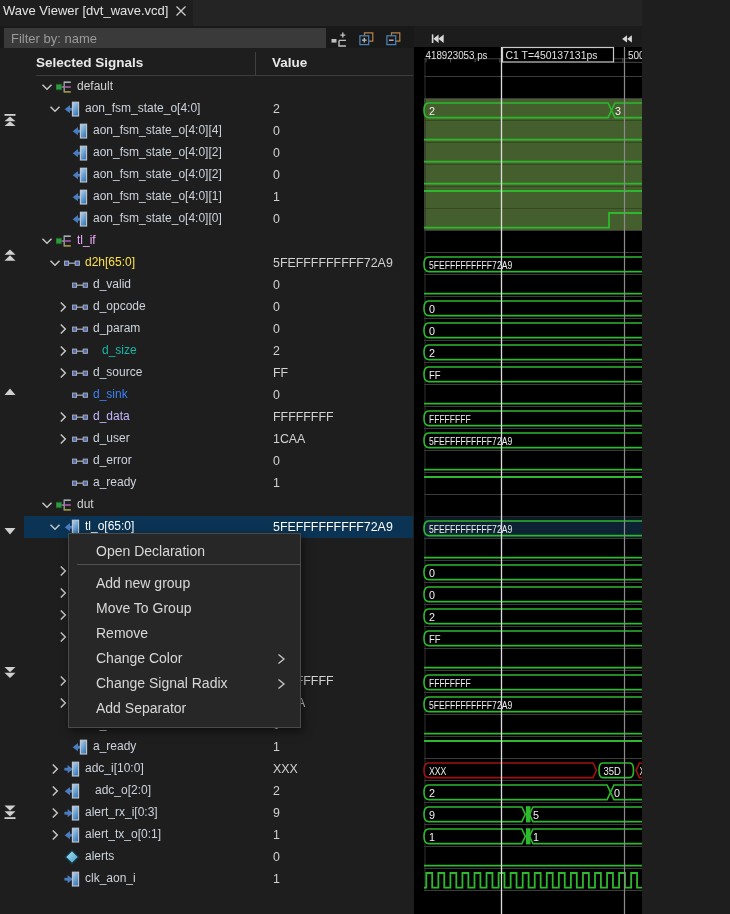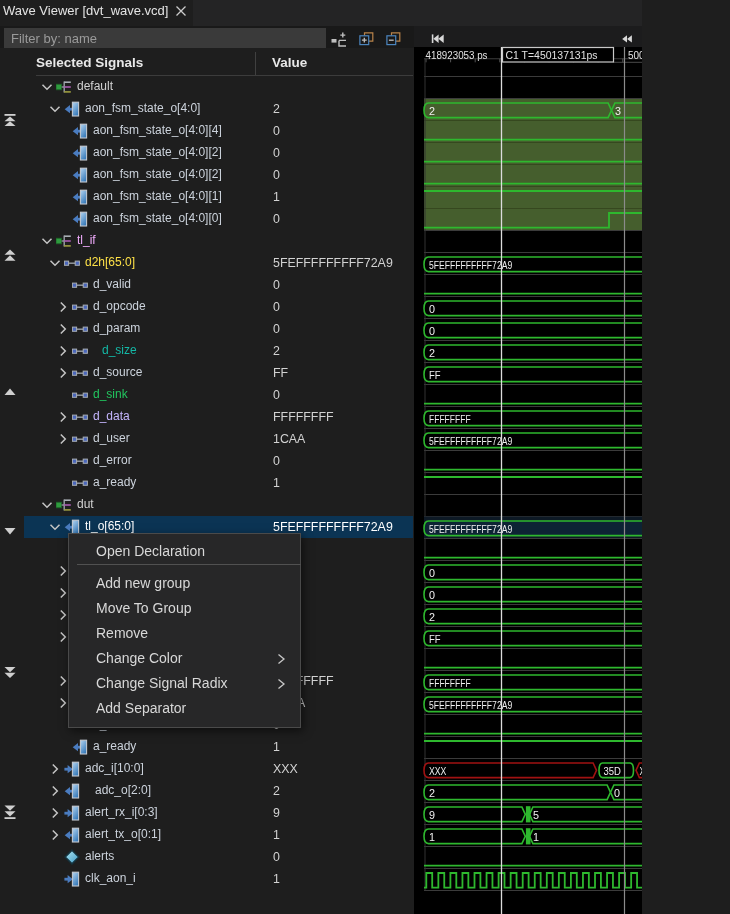--- a/index.html
+++ b/index.html
@@ -169,21 +169,21 @@
       <use href="#chevR"></use>
     </svg>
 <svg class="abs" style="left:72px;top:365px" width="16" height="16">
       <use href="#bond"></use>
     </svg>
 <div class="name" style="left:93px;top:365px;color:#ccd3dc">d_source</div>
 <div class="val" style="left:273px;top:366px;">FF</div>
 <svg class="abs" style="left:72px;top:387px" width="16" height="16">
       <use href="#bond"></use>
     </svg>
-<div class="name" style="left:93px;top:387px;color:#22c55e">d_sink</div>
+<div class="name" style="left:93px;top:387px;color:#3b82f6">d_sink</div>
 <div class="val" style="left:273px;top:388px;">0</div>
 <svg class="abs" style="left:55px;top:409px" width="16" height="16">
       <use href="#chevR"></use>
     </svg>
 <svg class="abs" style="left:72px;top:409px" width="16" height="16">
       <use href="#bond"></use>
     </svg>
 <div class="name" style="left:93px;top:409px;color:#c4b5fd">d_data</div>
 <div class="val" style="left:273px;top:410px;">FFFFFFFF</div>
 <svg class="abs" style="left:55px;top:431px" width="16" height="16">

